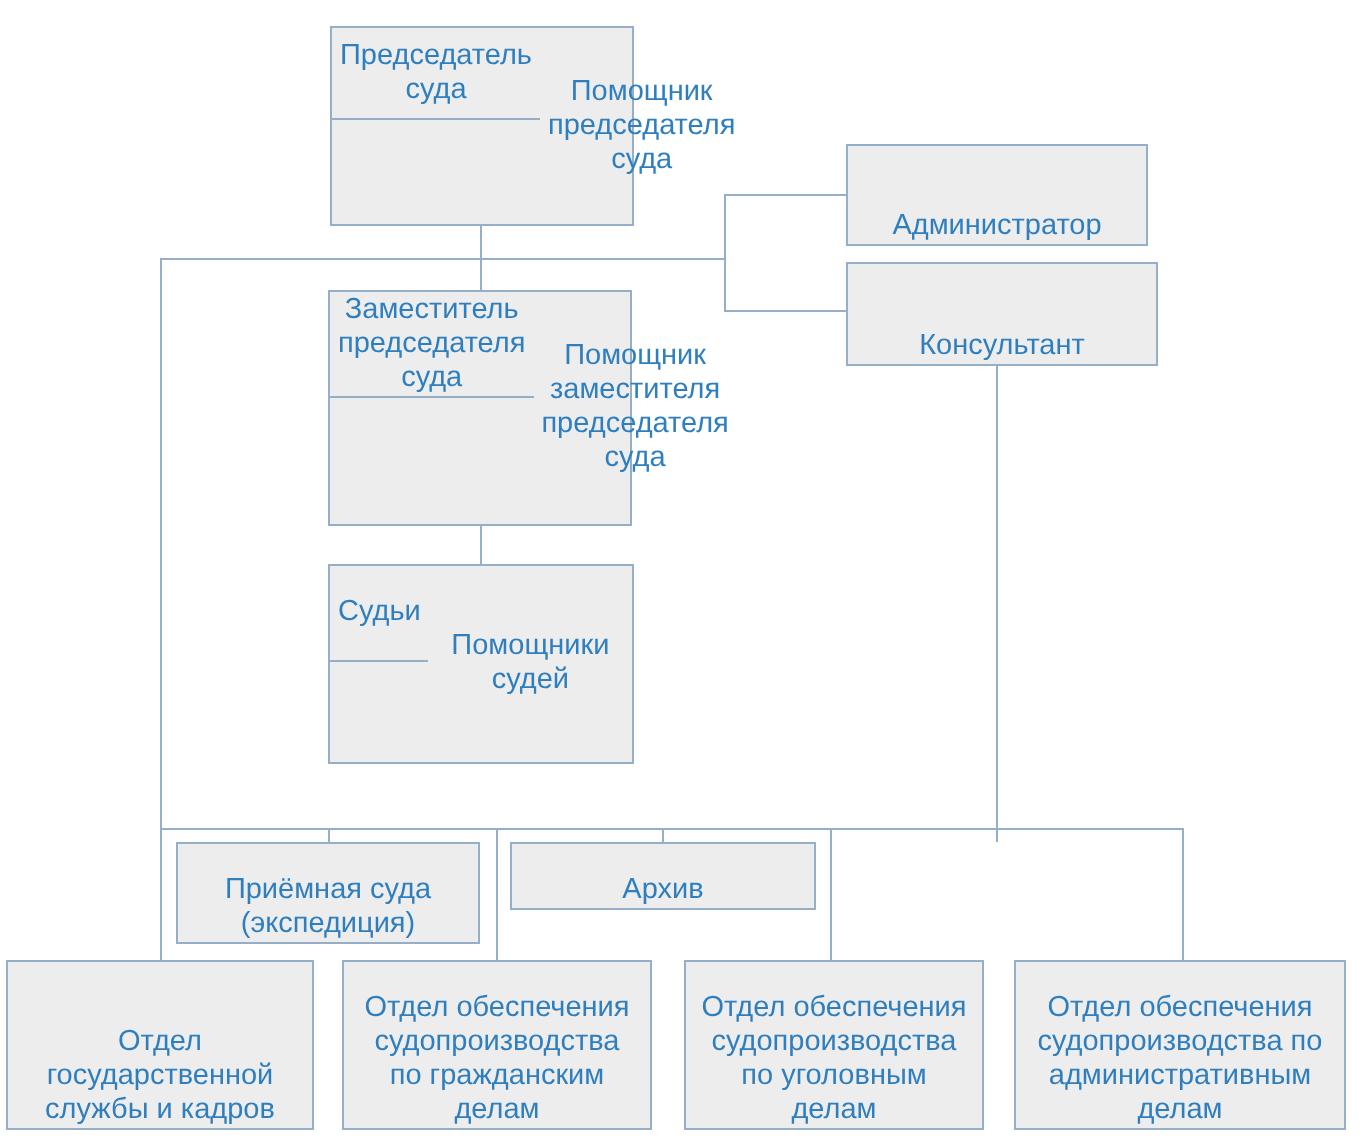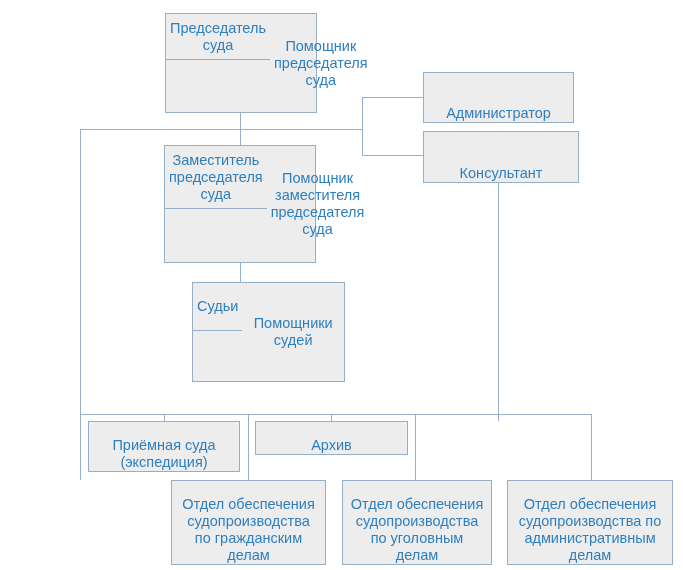--- a/index.html
+++ b/index.html
@@ -66,48 +66,53 @@
 
   <div class="box" style="left:423px;top:72px;width:151px;height:51px;">
     <span class="txt">Администратор</span>
   </div>
 
   <div class="box" style="left:423px;top:131px;width:156px;height:52px;">
     <span class="txt">Консультант</span>
   </div>
 
   <div class="box stack" style="left:164px;top:145px;width:152px;height:118px;">
-    <div class="sect divided" style="height:63px;">
+    <div class="sect divided" style="height:53px;">
       <span class="txt">Заместитель
 председателя суда</span>
     </div>
     <div class="sect grow">
       <span class="txt">Помощник
 заместителя
 председателя суда</span>
     </div>
   </div>
 
-  <div class="box stack" style="left:164px;top:282px;width:153px;height:100px;margin-left:28px;">
+  <div class="box stack" style="left:164px;top:282px;width:153px;height:100px;">
     <div class="sect divided" style="height:48px;">
       <span class="txt">Судьи</span>
     </div>
     <div class="sect grow">
       <span class="txt">Помощники судей</span>
     </div>
   </div>
 
   <div class="box" style="left:88px;top:421px;width:152px;height:51px;">
     <span class="txt">Приёмная суда
 (экспедиция)</span>
   </div>
   <div class="box" style="left:255px;top:421px;width:153px;height:34px;">
     <span class="txt">Архив</span>
   </div>
 
+  <div class="box" style="left:3px;top:480px;width:154px;height:85px;">
+    <span class="txt">Отдел
+государственной
+службы и кадров</span>
+  </div>
   <div class="box" style="left:171px;top:480px;width:155px;height:85px;">
     <span class="txt">Отдел обеспечения
 судопроизводства
 по гражданским
 делам</span>
   </div>
   <div class="box" style="left:342px;top:480px;width:150px;height:85px;">
     <span class="txt">Отдел обеспечения
 судопроизводства
 по уголовным

